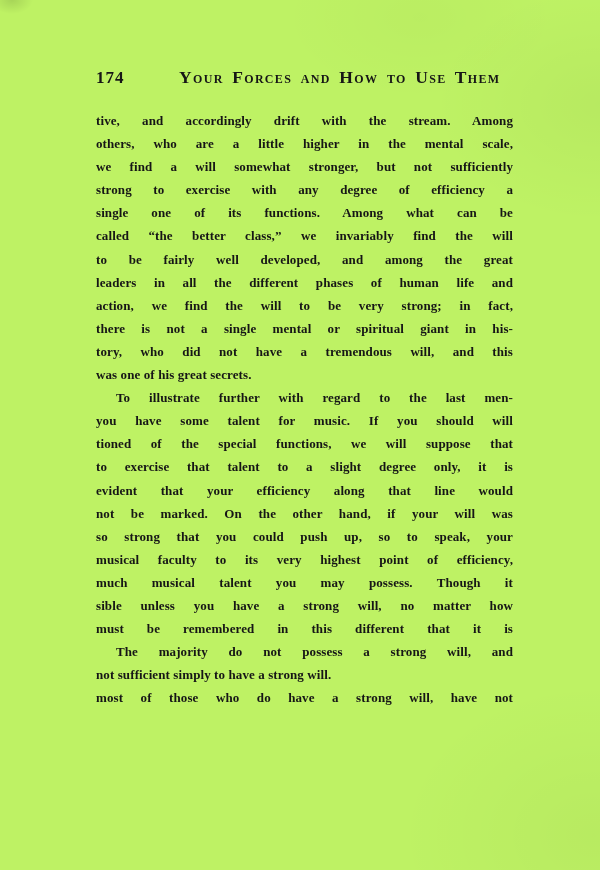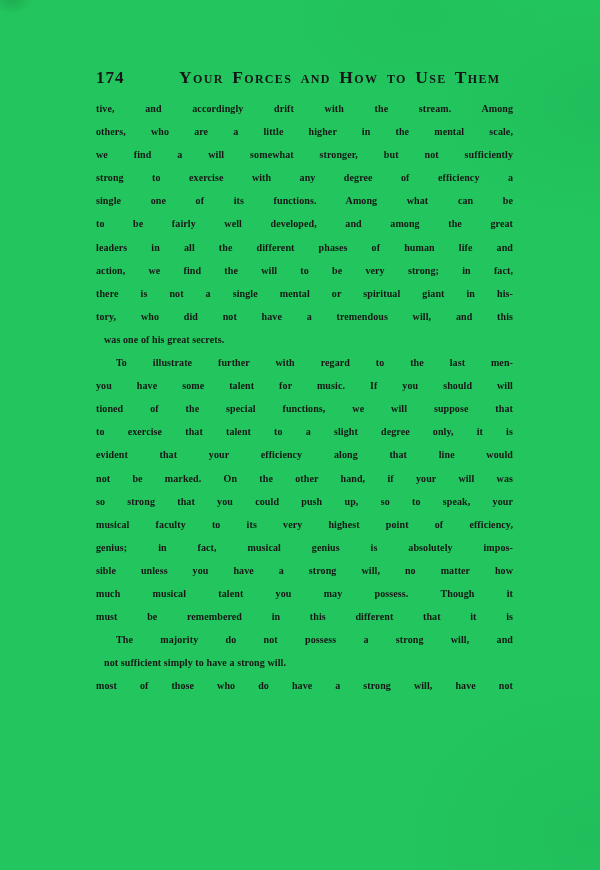--- a/index.html
+++ b/index.html
@@ -1,21 +1,21 @@
 <!DOCTYPE html>
 <html><head>
 <meta charset="utf-8">
 <style>
   html, body { margin: 0; padding: 0; background: #e8e8e8; }
 
   .page {
     position: relative;
     width: 600px;
     height: 870px;
-    background: #22c55e;
+    background: #bef264;
     font-family: "Liberation Serif", serif;
     color: #161616;
     overflow: hidden;
   }
 
   
   .page::before {
     content: "";
     position: absolute;
     inset: 0;
@@ -45,70 +45,70 @@
     text-align: center;
     font-variant: small-caps;
     font-size: 17.5px;
     letter-spacing: 1.3px;
     word-spacing: 3px;
     padding-left: 42px;
   }
 
   .body-text {
     position: absolute;
-    top: 97px;
+    top: 109px;
     left: 96px;
     width: 417px;
-    font-size: 10px;
+    font-size: 13px;
     font-weight: bold;
     line-height: 23.1px;
     letter-spacing: 0.1px;
   }
 
   .line {
     text-align: justify;
     text-align-last: justify;
     white-space: normal;
   }
-  .line.end   { text-align-last: left; margin-left: 8px; }
+  .line.end   { text-align-last: left; }
   .line.indent { text-indent: 20px; }
 </style>
 </head>
 <body>
 
 <div class="page">
 
   <div class="header">
     <span class="pagenum">174</span>
     <span class="running-title">Your Forces and How to Use Them</span>
   </div>
 
   <div class="body-text">
 
   <div class="line">tive, and accordingly drift with the stream.  Among</div>
       <div class="line">others, who are a little higher in the mental scale,</div>
       <div class="line">we find a will somewhat stronger, but not sufficiently</div>
       <div class="line">strong to exercise with any degree of efficiency a</div>
       <div class="line">single one of its functions.  Among what can be</div>
+      <div class="line">called “the better class,” we invariably find the will</div>
       <div class="line">to be fairly well developed, and among the great</div>
       <div class="line">leaders in all the different phases of human life and</div>
       <div class="line">action, we find the will to be very strong; in fact,</div>
       <div class="line">there is not a single mental or spiritual giant in his-</div>
       <div class="line">tory, who did not have a tremendous will, and this</div>
       <div class="line end">was one of his great secrets.</div>
       <div class="line indent">To illustrate further with regard to the last men-</div>
       <div class="line">you have some talent for music.  If you should will</div>
       <div class="line">tioned of the special functions, we will suppose that</div>
       <div class="line">to exercise that talent to a slight degree only, it is</div>
       <div class="line">evident that your efficiency along that line would</div>
       <div class="line">not be marked.  On the other hand, if your will was</div>
       <div class="line">so strong that you could push up, so to speak, your</div>
       <div class="line">musical faculty to its very highest point of efficiency,</div>
-      <div class="line">genius; in fact, musical genius is absolutely impos-</div>
+      <div class="line">much musical talent you may possess.  Though it</div>
       <div class="line">sible unless you have a strong will, no matter how</div>
-      <div class="line">much musical talent you may possess.  Though it</div>
       <div class="line">must be remembered in this different that it is</div>
       <div class="line indent">The majority do not possess a strong will, and</div>
       <div class="line end">not sufficient simply to have a strong will.</div>
       <div class="line">most of those who do have a strong will, have not</div>
     </div>
 
 </div>
 
 </body></html>

